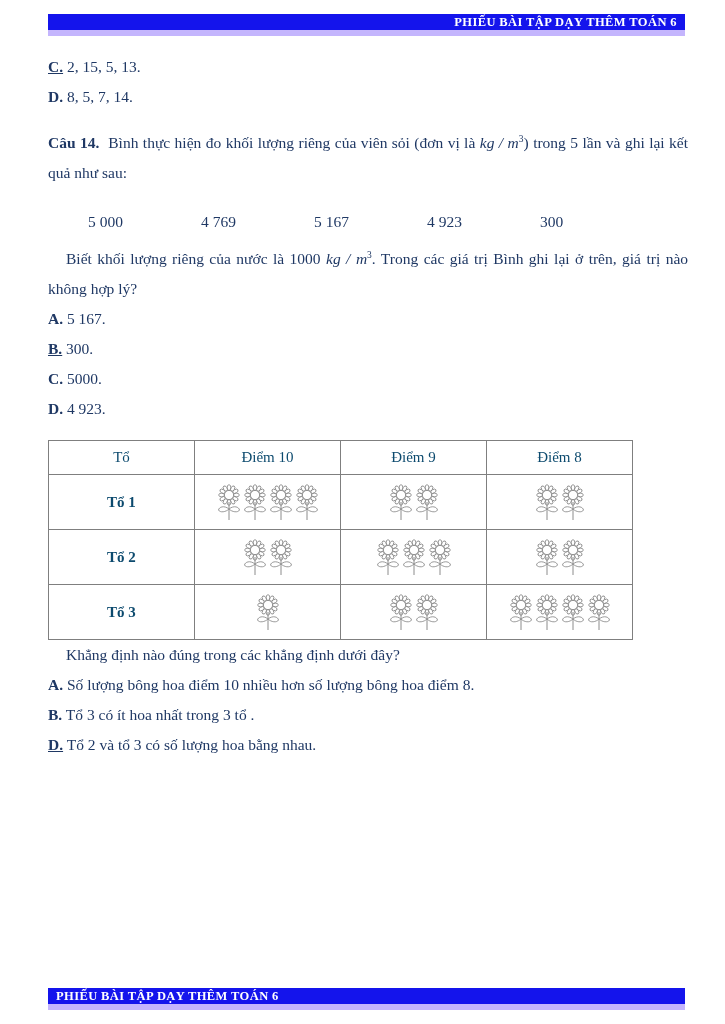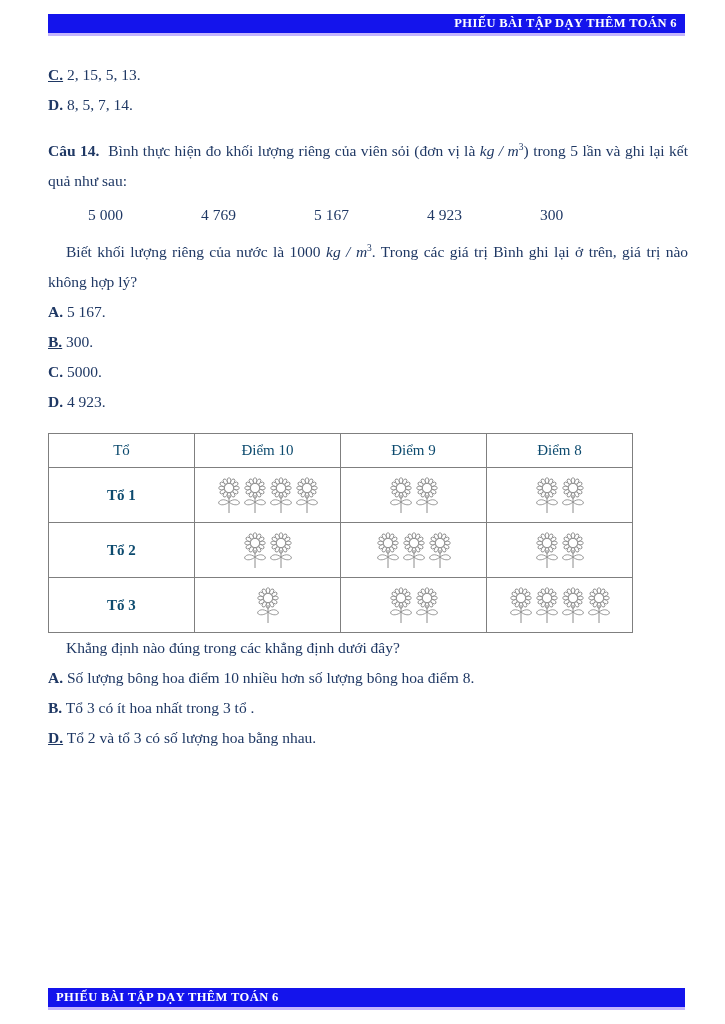--- a/index.html
+++ b/index.html
@@ -16,40 +16,40 @@
 
   .page { position: relative; width: 725px; height: 1024px; }
 
   
   .banner {
     position: absolute;
     left: 48px;
     width: 637px;
     height: 22px;
     background: #1414ec;
-    border-bottom: 3px solid #c4b5fd;
+    border-bottom: 6px solid #c4b5fd;
     display: flex;
     align-items: center;
   }
   .banner-head { top: 14px; justify-content: flex-end; }
   .banner-foot { top: 988px; justify-content: flex-start; }
   .banner-text {
     color: #ffffff;
     font-weight: bold;
     font-size: 12.5px;
     letter-spacing: 0.4px;
     padding: 0 8px;
     white-space: nowrap;
   }
 
   
   .content {
     position: absolute;
     left: 48px;
-    top: 60px;
+    top: 52px;
     width: 640px;
   }
 
   p.line {
     margin: 0 0 0 0;
     font-size: 15.5px;
     line-height: 30px;
     color: #1f3864;
   }
   .opt { margin-top: 11px; }
@@ -59,21 +59,21 @@
   .ital { font-style: italic; }
   sup { font-size: 9.5px; vertical-align: super; line-height: 0; }
 
   .q-block { margin-top: 16px; }
   .q-block p.line { text-align: justify; }
   .indent { text-indent: 18px; }
 
   
   .numrow {
     display: flex;
-    margin-top: 5px;
+    margin-top: 20px;
     padding-left: 40px;
     font-size: 15.5px;
     line-height: 28px;
   }
   .numrow span { width: 113px; display: inline-block; }
 
   
   table.stats {
     border-collapse: collapse;
     margin-top: 8px;

